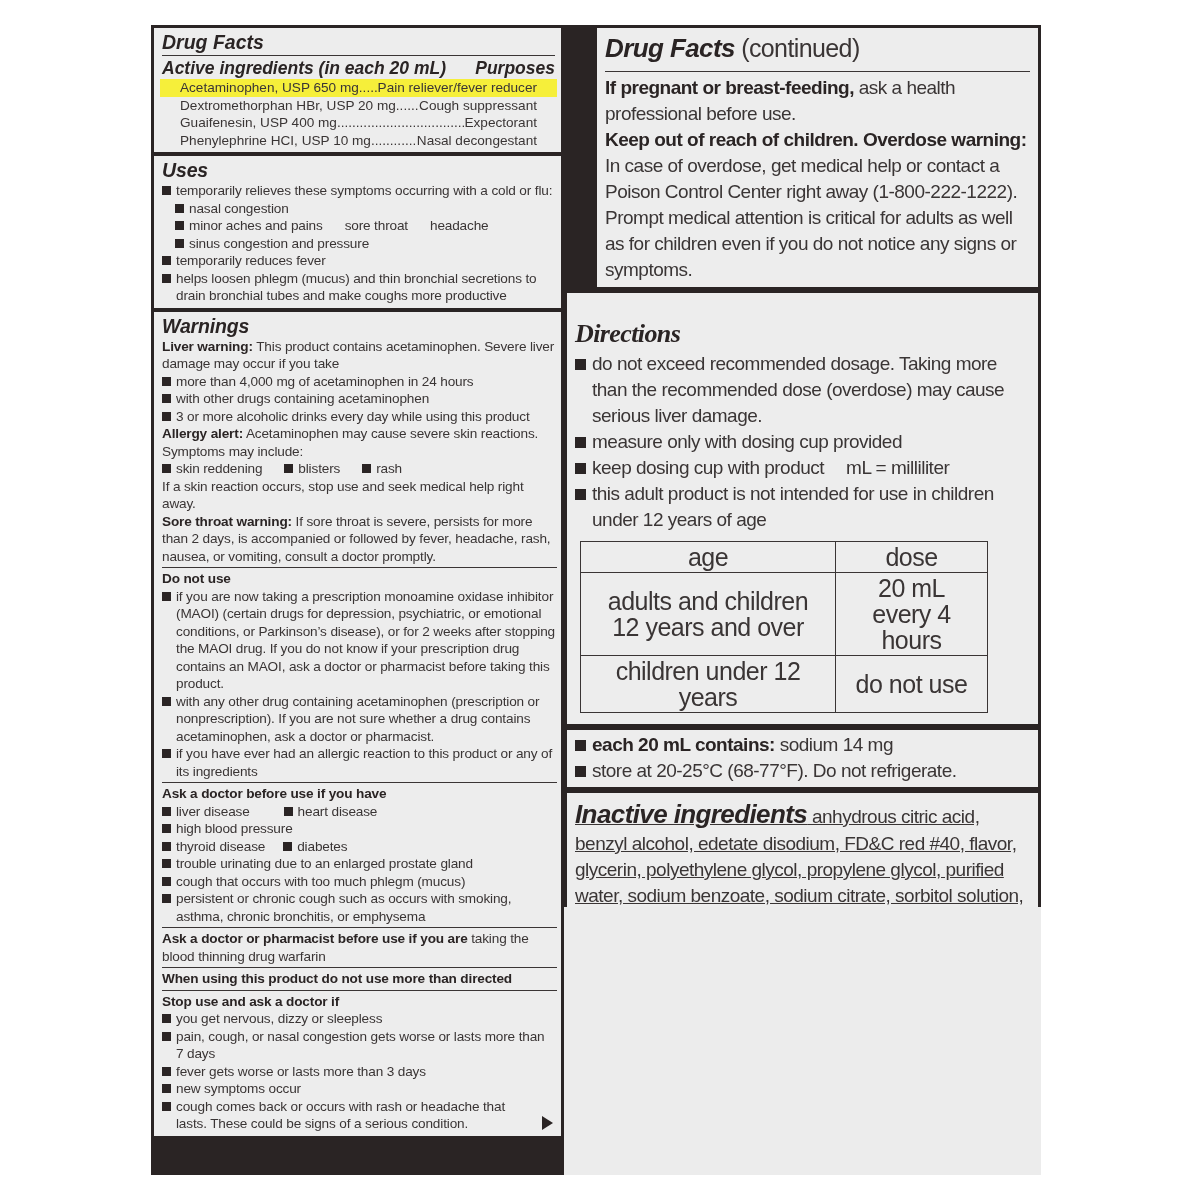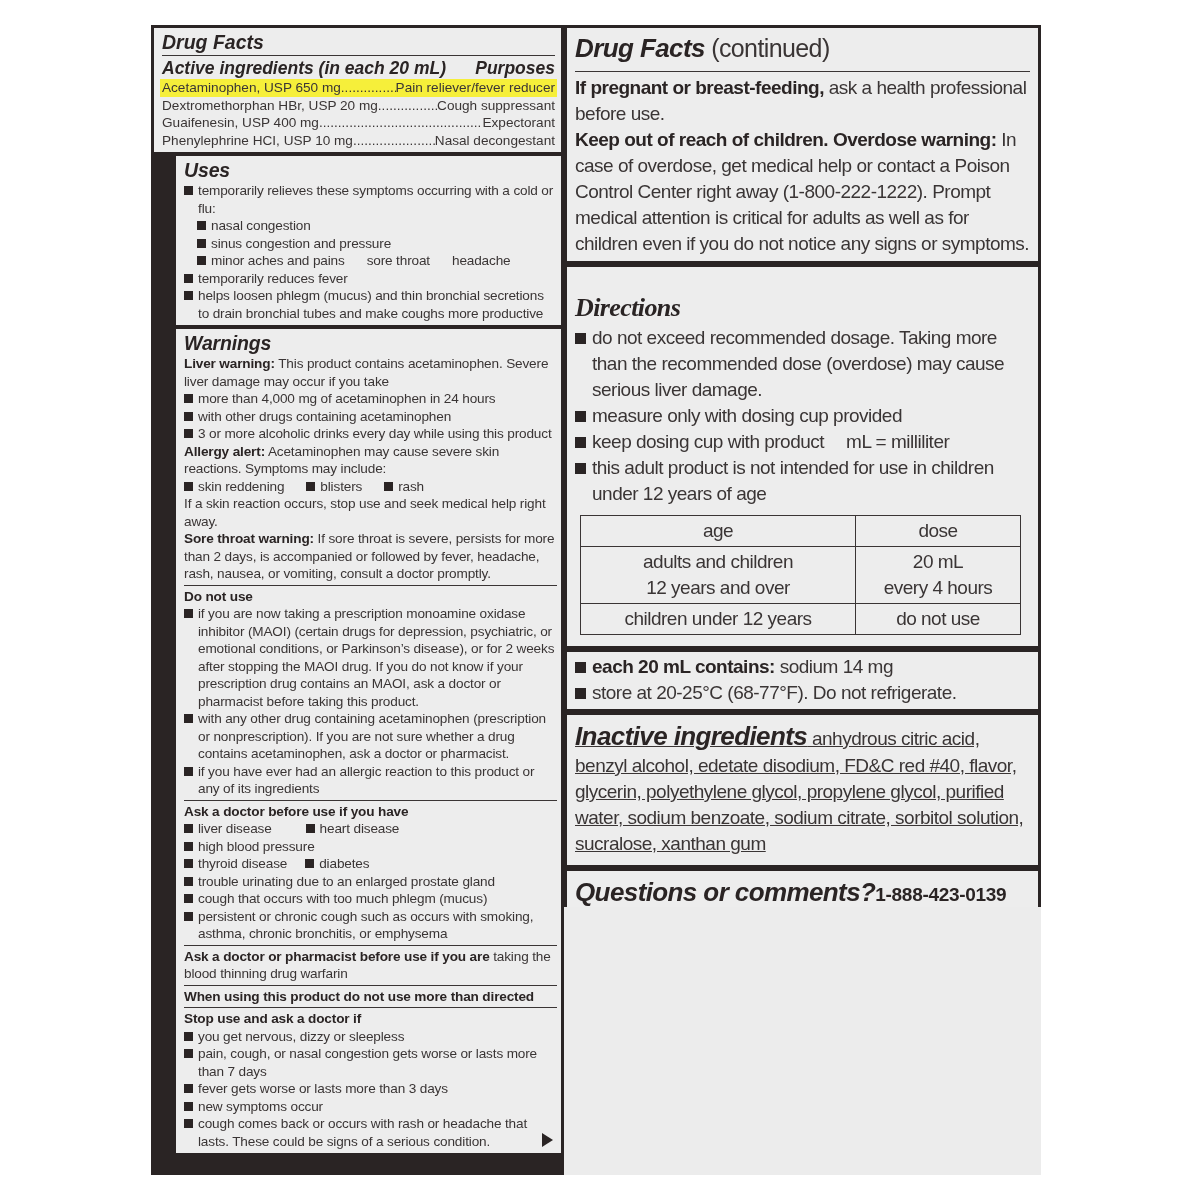--- a/index.html
+++ b/index.html
@@ -12,51 +12,51 @@
   }
   .col-left {
     position: absolute; left: 0; top: 0; width: 413px; height: 1150px;
     background: #2a2424; padding: 3px;
   }
   .col-right {
     position: absolute; left: 413px; top: 0; width: 477px;
     background: #2a2424; padding: 3px 3px 3px 3px;
   }
   .box { background: #ededed; padding: 2px 6px 3px 8px; }
-  .col-left .box + .box { margin-top: 4px; margin-left: 22px; }
+  .col-left .box + .box { margin-top: 4px; }
   .col-right .box + .box { margin-top: 6px; }
 
   .t-left { font-size: 13.6px; line-height: 17.5px; letter-spacing: -0.15px; transform-origin: left; }
   .t-right { font-size: 19px; line-height: 26px; letter-spacing: -0.5px; }
 
   .h-italic { font-weight: bold; font-style: italic; color: #2a2424; }
   .h-left { font-size: 19.5px; line-height: 24px; }
   .h-right { font-size: 26px; line-height: 34px; letter-spacing: -0.6px; }
   .b { font-weight: bold; color: #2a2424; }
   .rule { border-top: 1.5px solid #3a3535; }
   .rule-thin { border-top: 1px solid #3a3535; margin: 2px -2px 2px 0; }
 
   .ai-head { display: flex; justify-content: space-between; font-size: 17.5px; line-height: 22px; font-weight: bold; font-style: italic; color: #2a2424; }
-  .ai-row { display: flex; white-space: nowrap; overflow: hidden; font-size: 13.6px; line-height: 17.5px; margin: 0 -2px 0 -2px; padding: 0 2px; }
+  .ai-row { display: flex; white-space: nowrap; overflow: hidden; font-size: 13.6px; line-height: 17.5px; margin: 0 -2px 0 -2px; padding: 0 20px; }
   .ai-row .dots { flex: 1; overflow: hidden; white-space: nowrap; }
   .ai-row .dots::after { content: "................................................................................................................"; }
   .ai-row.hl { background: #f6ef3a; }
 
   .bl { display: block; position: relative; padding-left: 14px; }
   .bl.sub { padding-left: 27px; }
   .sq { display: inline-block; width: 9px; height: 9px; background: #2a2424; vertical-align: 0px; margin-right: 5px; }
   .bl > .sq { position: absolute; left: 0; top: 4px; }
   .bl.sub > .sq { left: 13px; }
   .inline-items span.item { margin-right: 22px; white-space: nowrap; }
 
   .t-right .bl { padding-left: 17px; }
   .t-right .bl > .sq { width: 11px; height: 11px; top: 8px; }
   .t-right .sq { width: 11px; height: 11px; }
 
-  .dose-table { width: 441px; margin: 8px 0 8px 5px; border-collapse: collapse; font-size: 19px; line-height: 26px; letter-spacing: -0.5px; }
+  .dose-table { width: 408px; margin: 8px 0 8px 5px; border-collapse: collapse; font-size: 25px; line-height: 26px; letter-spacing: -0.5px; }
   .dose-table td { border: 1.5px solid #3a3535; text-align: center; padding: 2px 4px; }
 
   .arrow { position: absolute; right: 8px; bottom: 6px; width: 0; height: 0; border-top: 7px solid transparent; border-bottom: 7px solid transparent; border-left: 11px solid #2a2424; }
 
   .below-right { position: absolute; left: 413px; top: 882px; width: 477px; height: 268px; background: #ececec; }
 </style>
 </head>
 <body>
 
 <div class="label">
@@ -89,22 +89,22 @@
         <span>Phenylephrine HCI, USP 10 mg</span>
         <span class="dots"></span>
         <span>Nasal decongestant</span>
       </div>
     </div>
 
     <div class="box t-left">
       <div class="h-italic h-left">Uses</div>
       <div class="bl"><span class="sq"></span><span>temporarily relieves these symptoms occurring with a cold or flu:</span></div>
       <div class="bl sub"><span class="sq"></span><span>nasal congestion</span></div>
+      <div class="bl sub inline-items"><span class="sq"></span><span class="item">minor aches and pains</span><span class="sq"></span><span class="item">sore throat</span><span class="sq"></span><span>headache</span></div>
       <div class="bl sub"><span class="sq"></span><span>sinus congestion and pressure</span></div>
-      <div class="bl sub inline-items"><span class="sq"></span><span class="item">minor aches and pains</span><span class="sq"></span><span class="item">sore throat</span><span class="sq"></span><span>headache</span></div>
       <div class="bl"><span class="sq"></span><span>temporarily reduces fever</span></div>
       <div class="bl"><span class="sq"></span><span>helps loosen phlegm (mucus) and thin bronchial secretions to drain bronchial tubes and make coughs more productive</span></div>
     </div>
 
     <div class="box t-left" style="position:relative; ">
       <div class="h-italic h-left">Warnings</div>
       <div><span class="b">Liver warning:</span><span> This product contains acetaminophen. Severe liver damage may occur if you take</span></div>
       <div class="bl"><span class="sq"></span><span>more than 4,000 mg of acetaminophen in 24 hours</span></div>
       <div class="bl"><span class="sq"></span><span>with other drugs containing acetaminophen</span></div>
       <div class="bl"><span class="sq"></span><span>3 or more alcoholic drinks every day while using this product</span></div>
@@ -140,21 +140,21 @@
       <div class="bl"><span class="sq"></span><span>pain, cough, or nasal congestion gets worse or lasts more than 7 days</span></div>
       <div class="bl"><span class="sq"></span><span>fever gets worse or lasts more than 3 days</span></div>
       <div class="bl"><span class="sq"></span><span>new symptoms occur</span></div>
       <div class="bl" style="padding-right:18px"><span class="sq"></span><span>cough comes back or occurs with rash or headache that lasts. These could be signs of a serious condition.</span></div>
       <div class="arrow"></div>
     </div>
   </div>
 
   <div class="col-right">
 
-    <div class="box t-right" style="padding-bottom:4px;">
+    <div class="box t-right" style="padding-bottom:4px;margin-left:30px;">
       <div style="line-height:36px;">
         <span class="h-italic h-right">Drug Facts</span><span style="font-size:25px; letter-spacing:-0.6px;"> (continued)</span>
       </div>
       <div class="rule" style="margin:2px 2px 3px 0;"></div>
       <div><span class="b">If pregnant or breast-feeding,</span><span> ask a health professional before use.</span></div>
       <div><span class="b">Keep out of reach of children. Overdose warning:</span><span> In case of overdose, get medical help or contact a Poison Control Center right away (1-800-222-1222). Prompt medical attention is critical for adults as well as for children even if you do not notice any signs or symptoms.</span></div>
     </div>
 
     <div class="box t-right">
       <div class="h-italic h-right" style="margin-top:22px;font-family:Liberation Serif, serif;">Directions</div>

